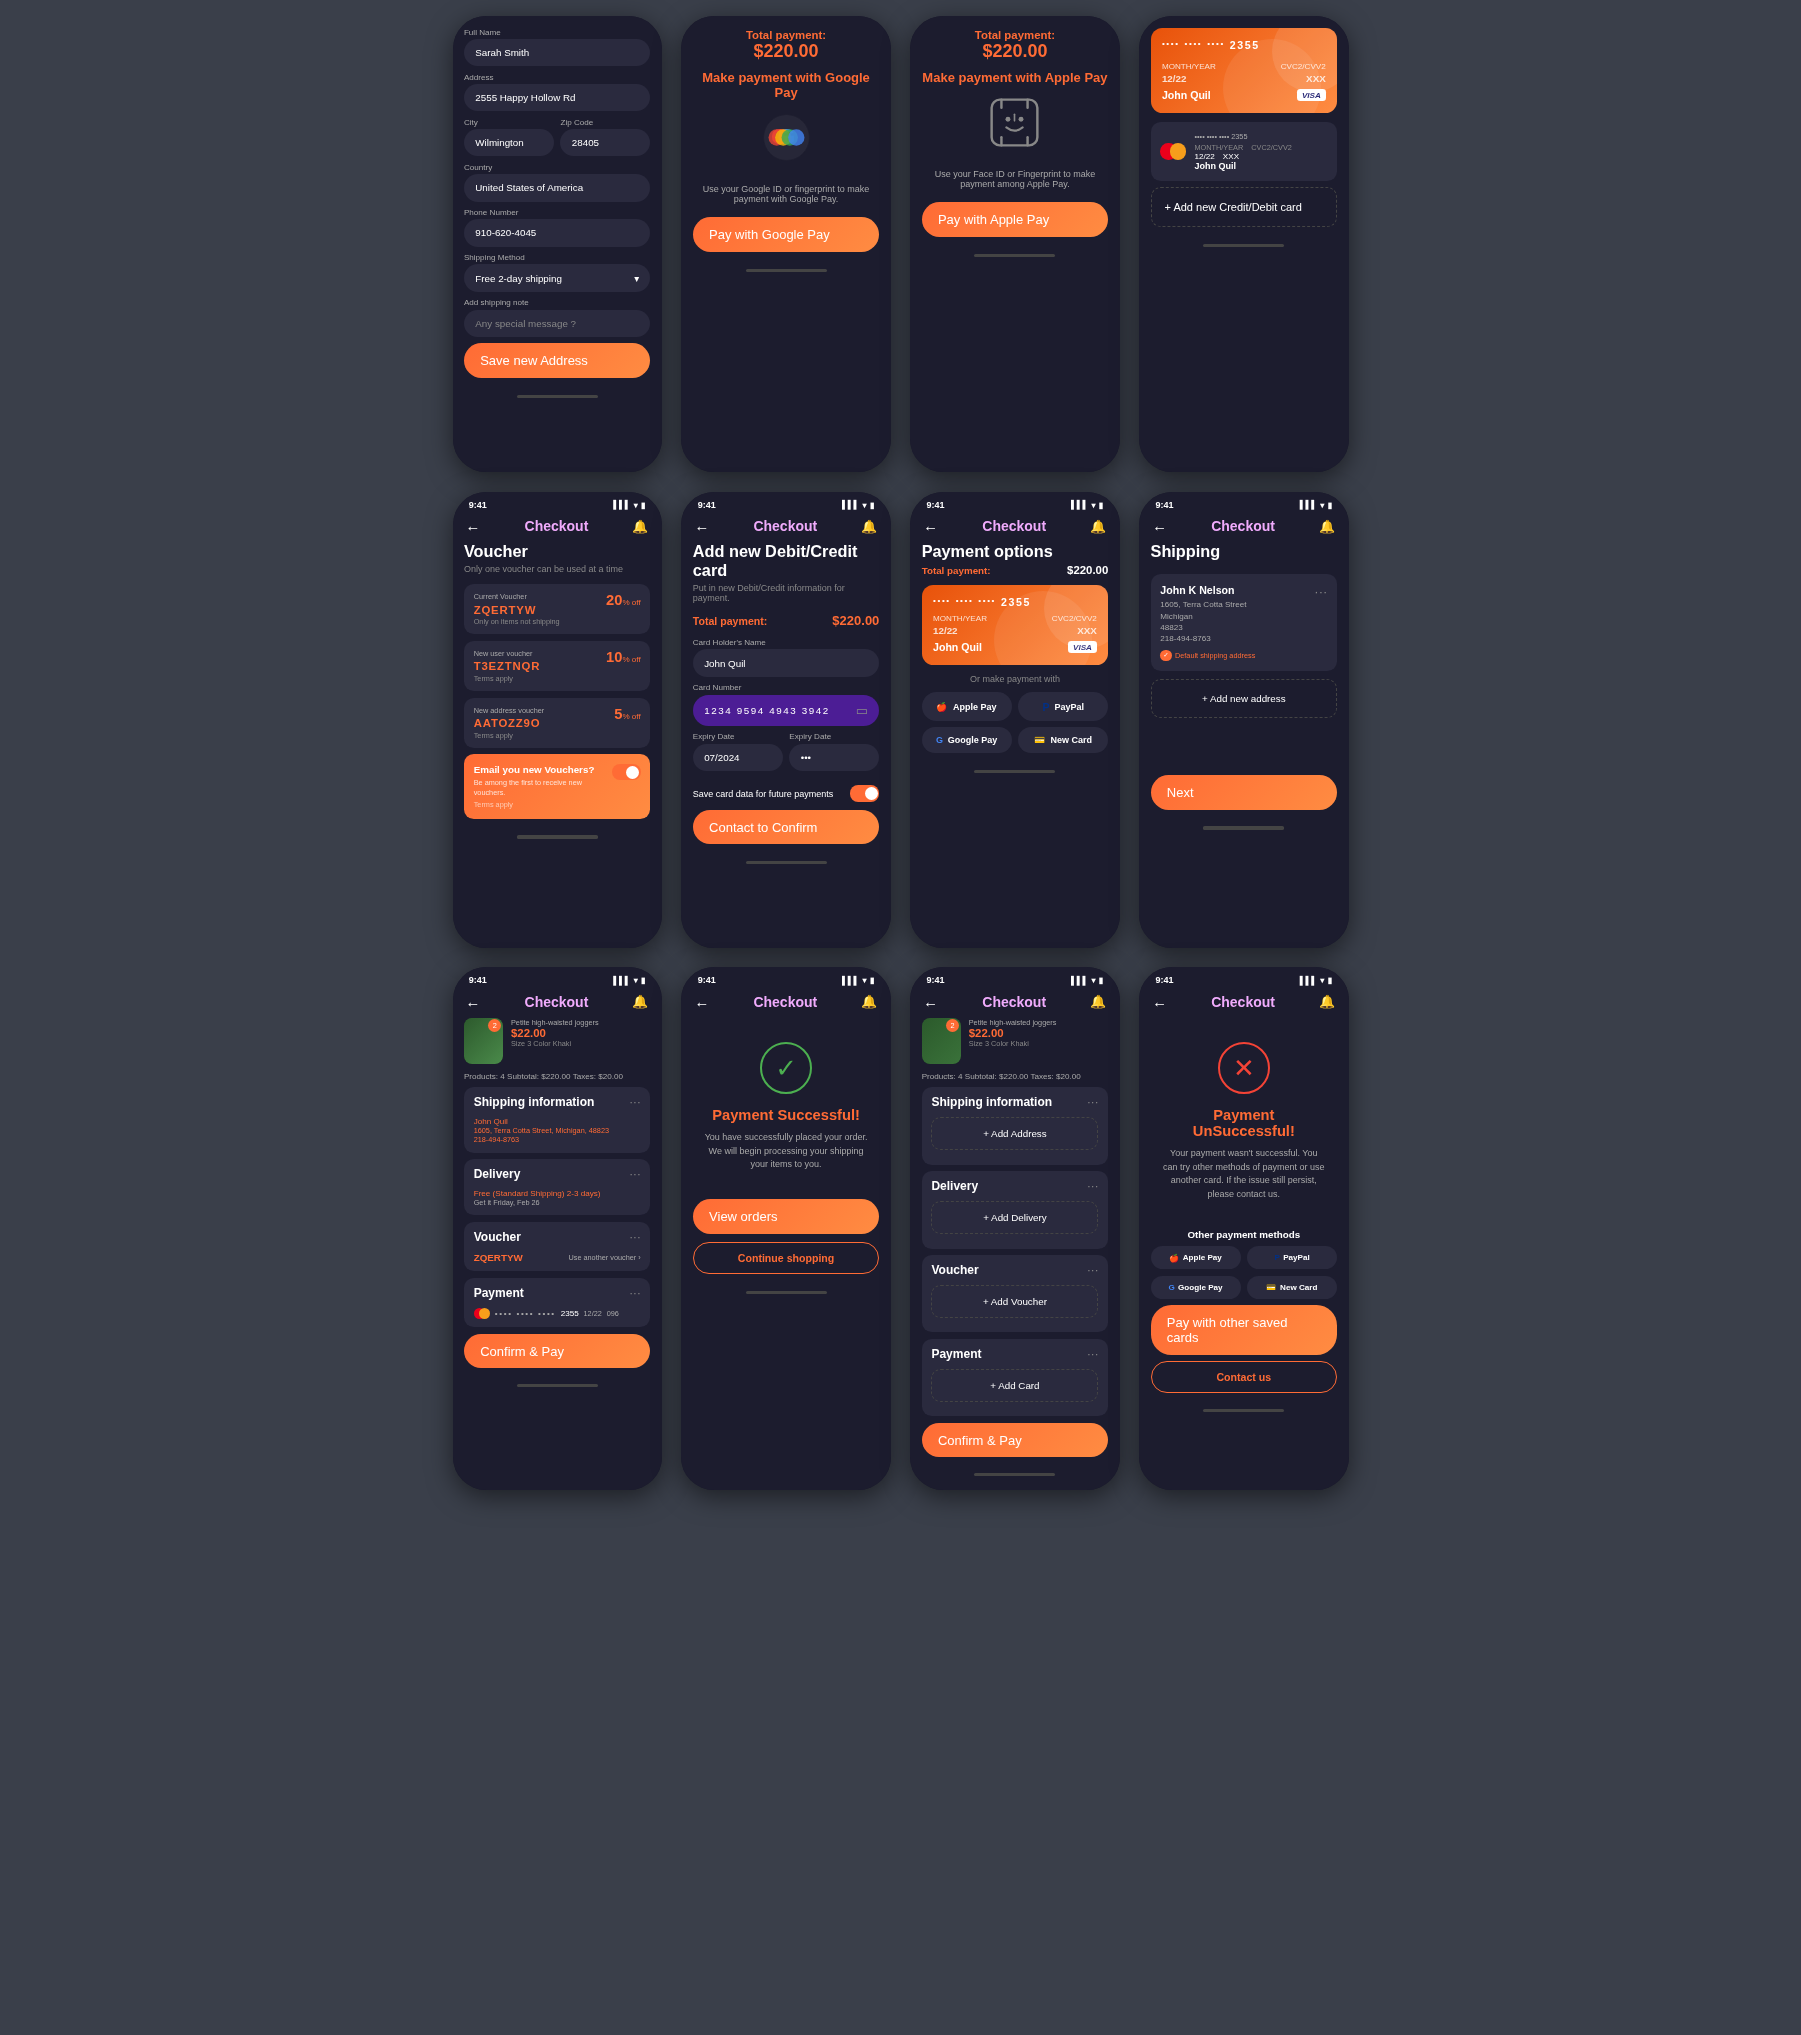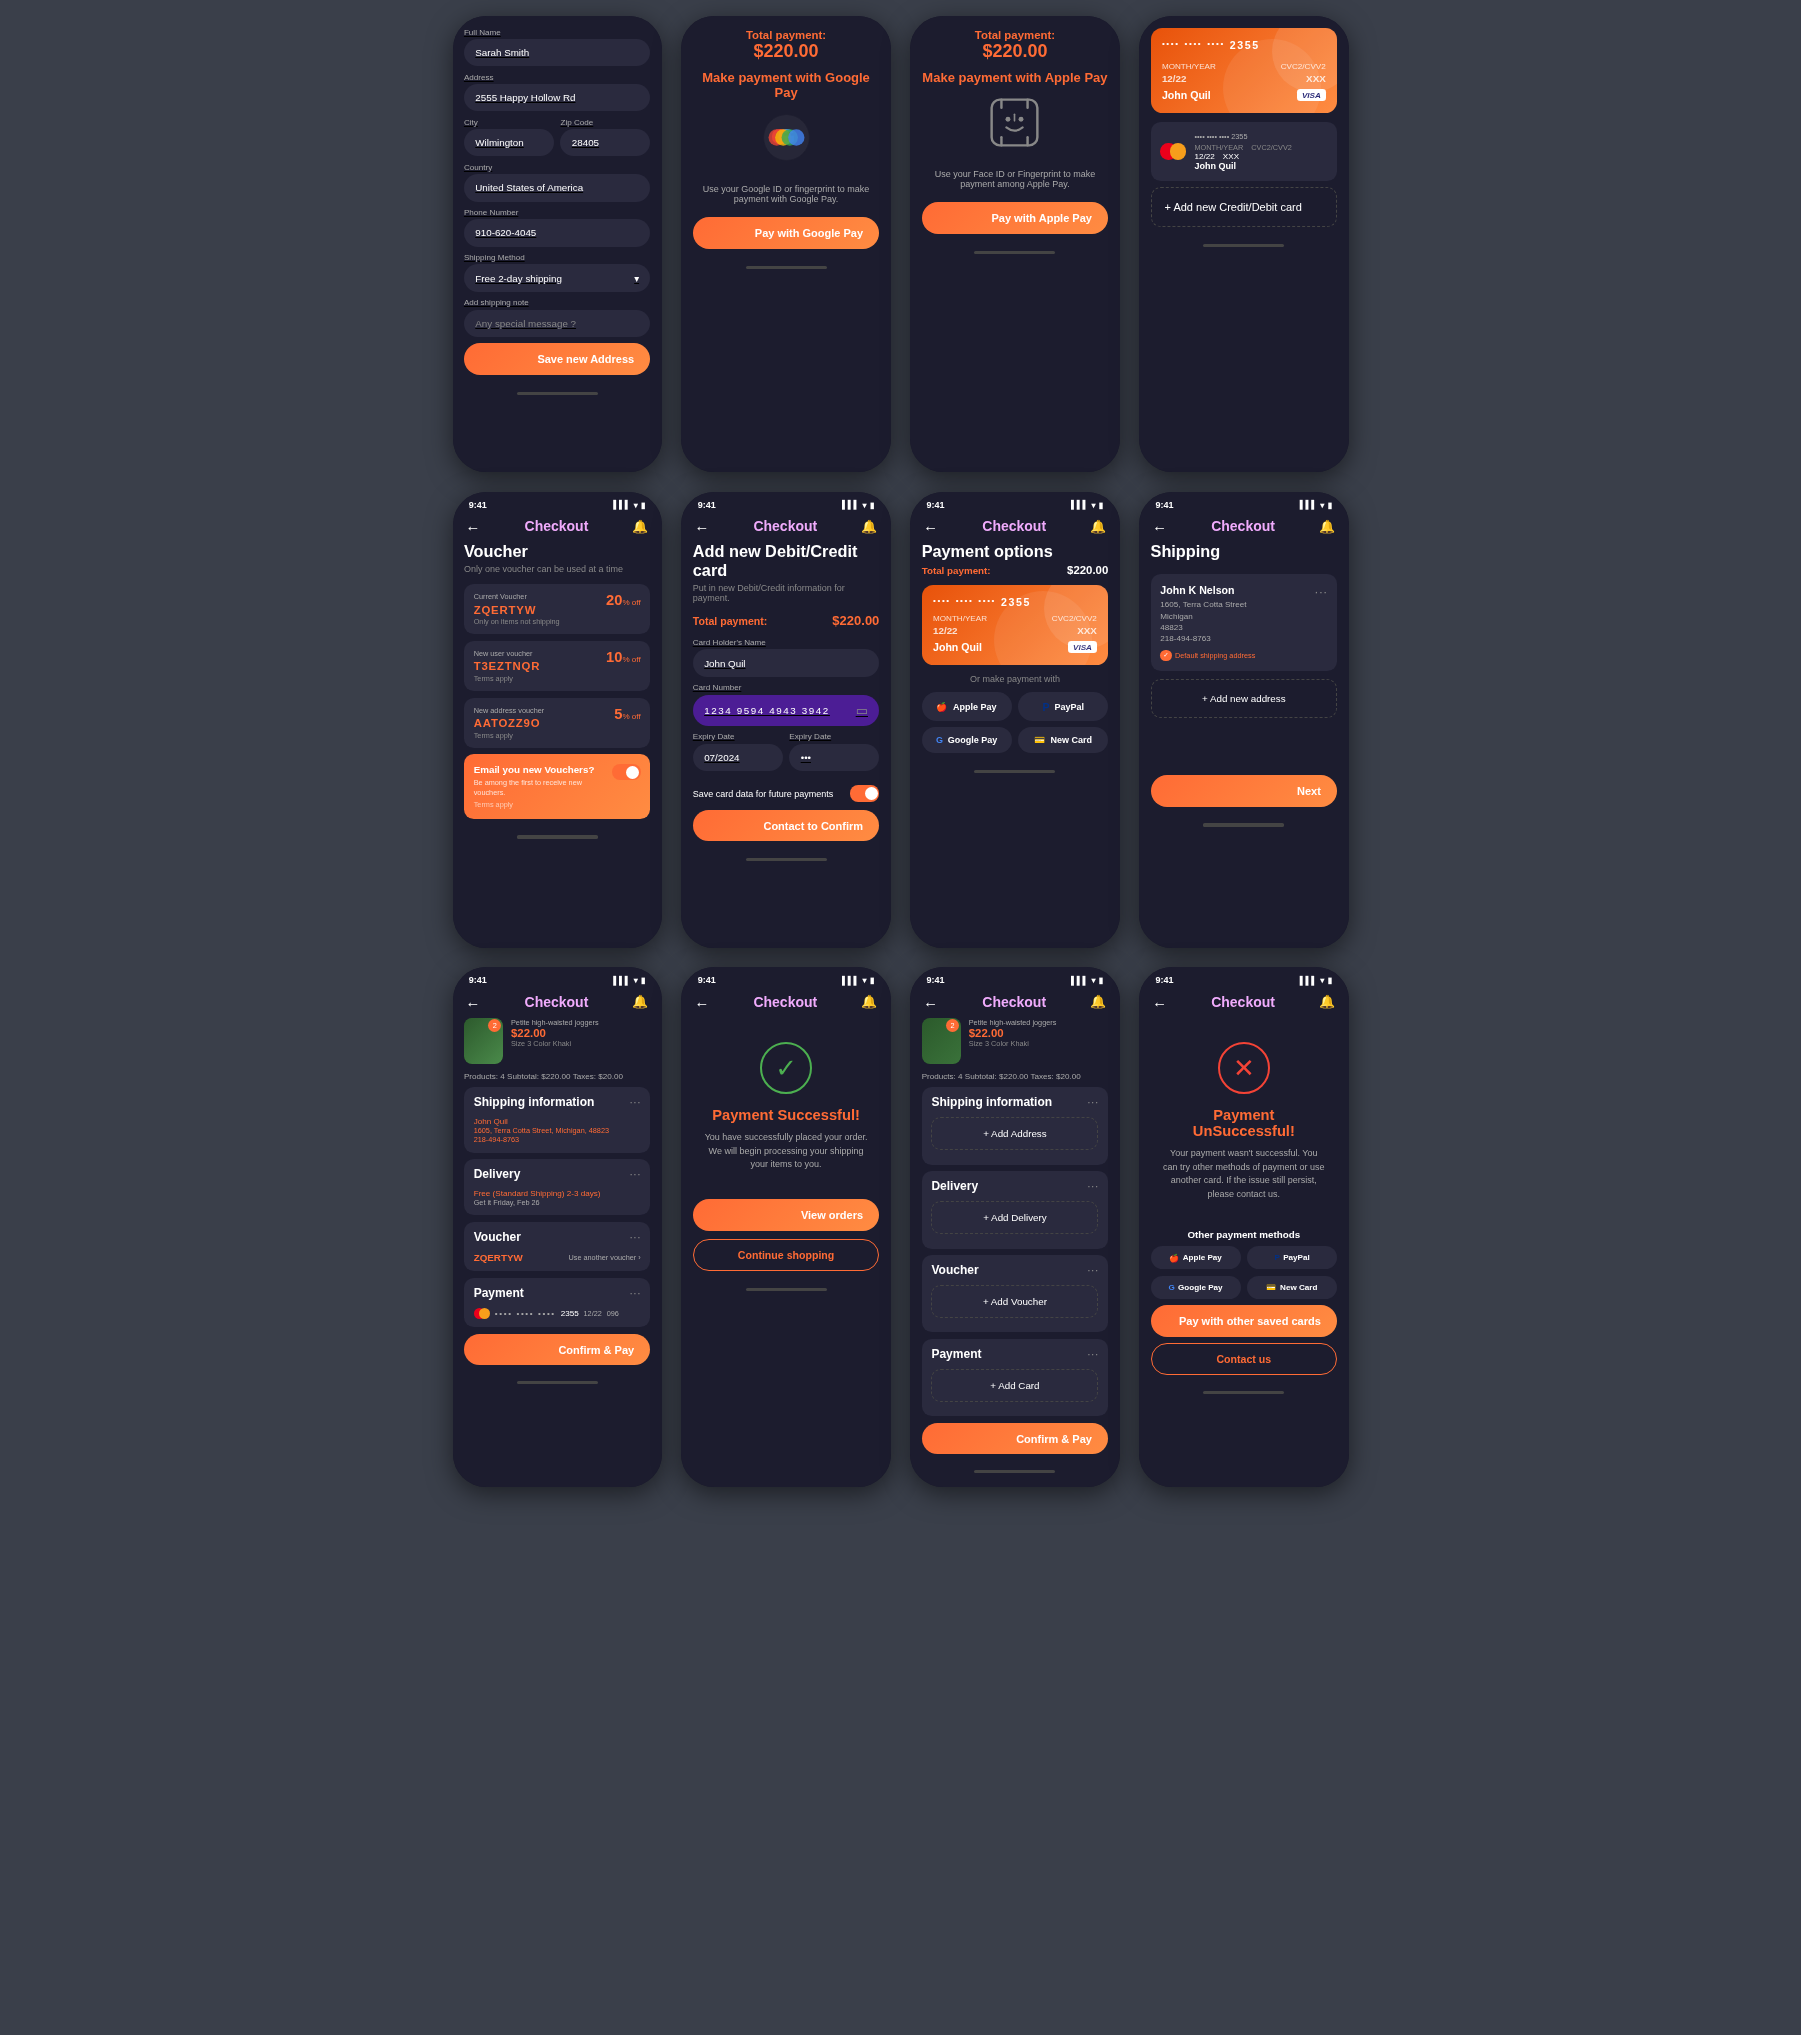--- a/index.html
+++ b/index.html
@@ -74,42 +74,41 @@
       padding: 0 11.4px 11.4px;
       overflow-y: auto;
     }
     
     .btn-orange {
       background: linear-gradient(135deg, #ff6b35, #ff8c42);
       color: #fff;
       border: none;
       border-radius: 20.4px;
       padding: 9.8px 16.3px;
-      font-size: 11px;
-      font-weight: 700;
+      font-size: 13px;
+      font-weight: 400;
       width: 100%;
       cursor: pointer;
-      text-align: right;
+      text-align: left;
     }
     .btn-outline {
       background: transparent;
       color: #ff6b35;
       border: 1.2px solid #ff6b35;
       border-radius: 20.4px;
       padding: 9px 16.3px;
       font-size: 10.6px;
       font-weight: 600;
       width: 100%;
       cursor: pointer;
       text-align: center;
     }
     
     .input-group {
       margin-bottom: 6.5px;
-      text-decoration: underline;
     }
     .input-label {
       color: #aaa;
       font-size: 8.1px;
       margin-bottom: 2.4px;
     }
     .input-field {
       background: #2a2a3e;
       border: none;
       border-radius: 16.3px;

